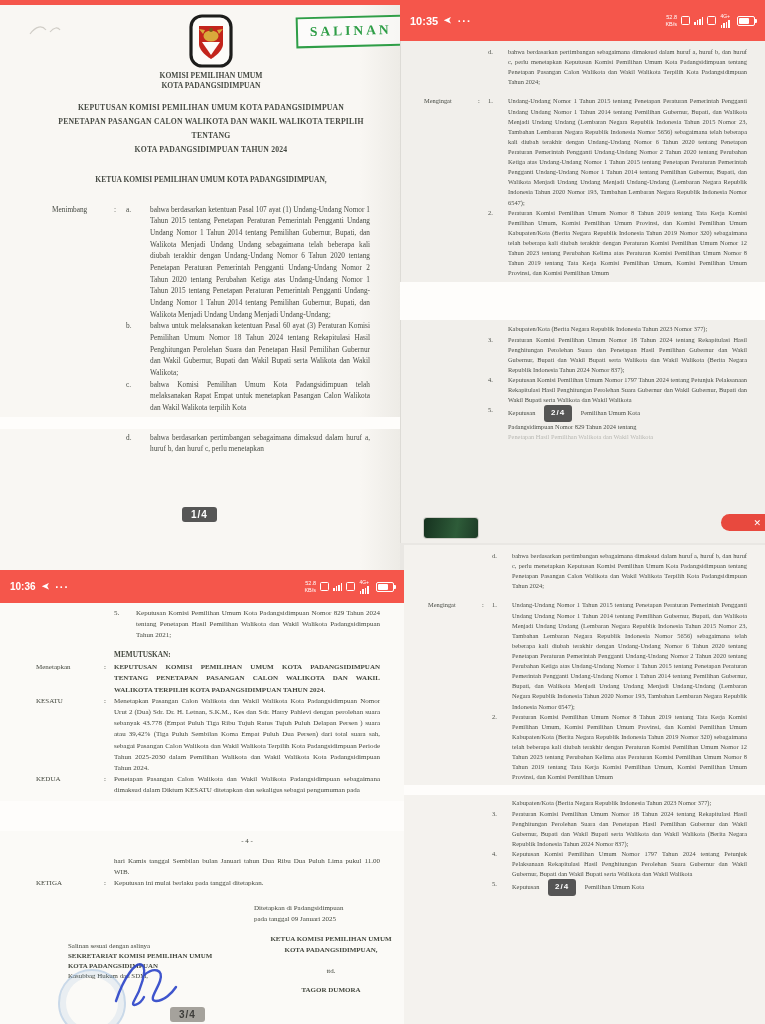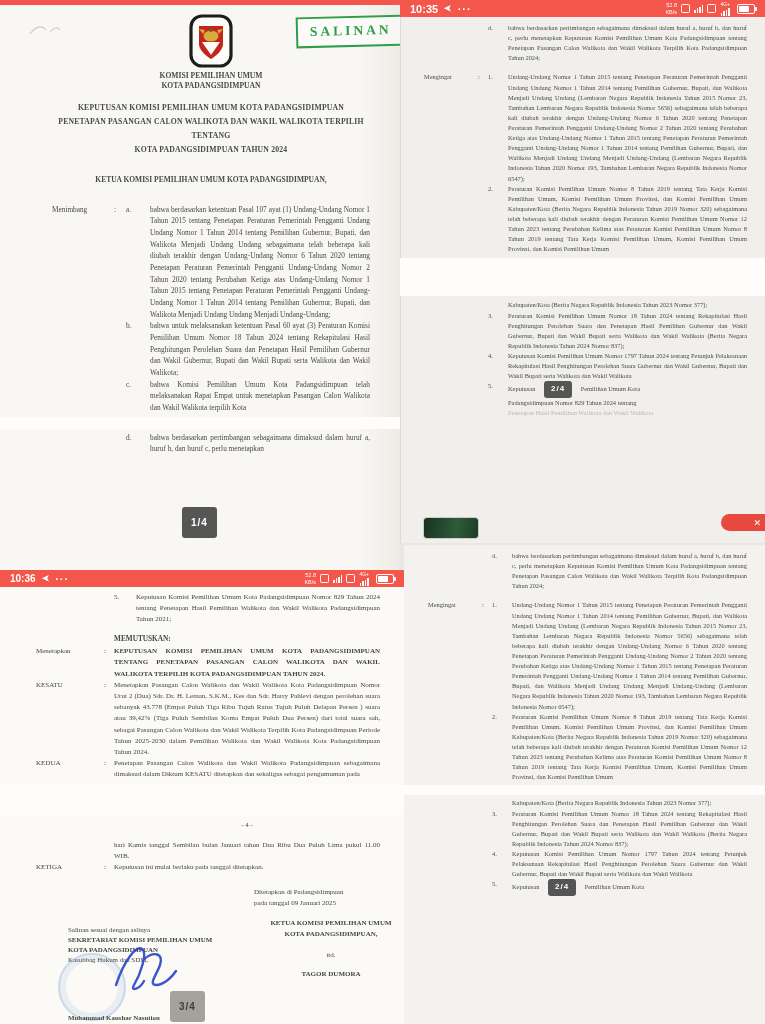--- a/index.html
+++ b/index.html
@@ -5,23 +5,23 @@
   html,body{margin:0;padding:0;background:#d8d6d2;}
   .canvas{position:relative;width:765px;height:1024px;background:#e9e7e3;overflow:hidden;
           font-family:"Liberation Serif",serif;color:#474b44;}
   .quad{position:absolute;overflow:hidden;}
   .tl{left:0;top:0;width:400px;height:570px;background:linear-gradient(90deg,#f9f7f3 0 90%,#edebe6);}
   .tr{left:400px;top:0;width:365px;height:543px;background:#f1efeb;box-shadow:inset 1px 0 0 #dddbd6;}
   .bl{left:0;top:570px;width:404px;height:454px;background:#fbfaf7;}
   .br{left:404px;top:545px;width:361px;height:479px;background:#f4f2ee;}
 
   
-  .sbar{height:17px;background:#f5564b;display:flex;align-items:center;gap:6px;
+  .sbar{height:41px;background:#f5564b;display:flex;align-items:center;gap:6px;
         padding:0 10px;color:#fff;font-family:"Liberation Sans",sans-serif;font-size:11px;font-weight:bold;}
-  .bl .sbar{height:17px;font-size:10px;overflow:hidden;}
+  .bl .sbar{height:33px;font-size:10px;overflow:hidden;}
   .redstrip{height:5px;background:#f5564b;}
   .send{display:inline-block;transform:scaleX(-1);font-size:9px;line-height:1;}
   .more{font-weight:bold;letter-spacing:1px;font-size:11px;}
   .sb-right{margin-left:auto;display:flex;align-items:center;gap:4px;}
   .speed{display:flex;flex-direction:column;align-items:flex-end;font-size:5.5px;line-height:1.1;font-weight:normal;}
   .sim{width:7px;height:7px;border:1px solid #fff;border-radius:1.5px;}
   .bars{display:inline-flex;align-items:flex-end;gap:1px;height:8px;}
   .bars i{width:1.6px;background:#fff;display:block;}
   .bars i:nth-child(1){height:3px}.bars i:nth-child(2){height:4.5px}
   .bars i:nth-child(3){height:6px}.bars i:nth-child(4){height:7.5px}
@@ -59,21 +59,21 @@
   .cutline{display:block;opacity:.35;}
   .thumb{position:absolute;left:24px;bottom:5px;width:54px;height:20px;border-radius:3px;
          background:linear-gradient(100deg,#16321f,#2e5c39 60%,#1d3b26);box-shadow:0 0 0 1px #cfcdc8;}
   .redwidget{position:absolute;right:0;bottom:12px;width:40px;height:17px;background:#e8493e;
          border-radius:9px 0 0 9px;color:#fff;font-family:"Liberation Sans",sans-serif;
          font-size:9px;display:flex;align-items:center;justify-content:flex-end;padding-right:4px;}
 
   
   .pbadge{display:inline-block;background:rgba(68,68,68,.9);color:#fff;border-radius:3px;
           font-family:"Liberation Sans",sans-serif;font-weight:bold;font-size:10px;
-          letter-spacing:1px;padding:10px 9px;}
+          letter-spacing:1px;padding:2px 9px;}
   .pbadge.inline{font-size:8px;padding:2px 7px;margin:0 7px;vertical-align:middle;}
   .pbadge.grey{background:#a5a29c;color:#3e3d3a;}
   .badge-p1{position:absolute;left:182px;top:507px;}
   .badge-p3{position:absolute;left:170px;bottom:2px;}
 
   
   .p3{padding:5px 24px 0 36px;font-size:7px;line-height:1.6;color:#44483f;position:relative;}
   .p3 .lbl{width:68px}.p3 .cln{width:10px}.p3 .num{width:22px}
   .memu{text-align:left;font-weight:bold;font-size:7.3px;margin:7px 0 2px;padding-left:78px;}
   .p3 .bold{font-weight:bold;}

